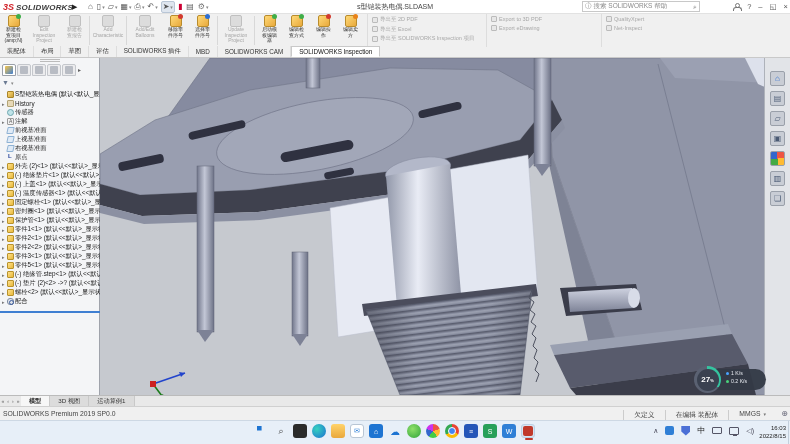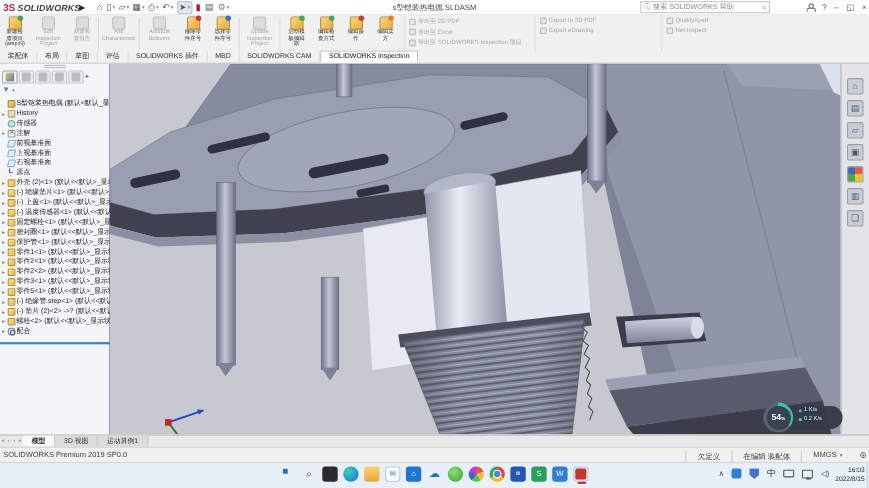--- a/index.html
+++ b/index.html
@@ -3,21 +3,21 @@
 <meta charset="utf-8">
 <style>
   html,body{margin:0;padding:0;}
   body{width:790px;height:444px;overflow:hidden;font-family:"Liberation Sans","DejaVu Sans",sans-serif;
        -webkit-font-smoothing:antialiased;background:#f0f0f0;position:relative;}
   *{box-sizing:border-box;}
 
   
   #titlebar{position:absolute;left:0;top:0;width:790px;height:14px;background:#fff;border-bottom:1px solid #e2e2e2;}
   #logo{position:absolute;left:3px;top:1px;height:12px;display:flex;align-items:center;gap:2px;}
-  #logo .mark{color:#d2232a;font-weight:bold;font-size:9px;text-align:right;}
+  #logo .mark{color:#d2232a;font-weight:bold;font-style:italic;font-size:9px;text-align:right;}
   #logo .word{color:#3d3d3d;font-weight:bold;font-style:italic;font-size:8px;letter-spacing:.2px;}
   #logo-arrow{position:absolute;left:72px;top:3px;font-size:7px;color:#222;}
   #qat{position:absolute;left:88px;top:1px;display:flex;gap:3px;align-items:center;height:12px;}
   .qat-btn{display:flex;align-items:center;gap:1px;font-size:8px;color:#555;}
   .qat-btn .g{font-size:8px;line-height:10px;}
   .qat-btn .dd{font-size:5px;color:#888;}
   .qat-btn.pressed{background:#dfe6ef;border:1px solid #b9c6d6;border-radius:2px;padding:0 1px;}
   .qat-btn[data-icon="rebuild-icon"] .g{color:#c03; }
   .qat-btn[data-icon="options-icon"] .g{color:#777;}
   #doc-title{position:absolute;left:0;right:0;top:2px;text-align:center;font-size:7px;color:#444;}
@@ -594,21 +594,21 @@
       <div class="tp-icon" data-icon="view-palette-icon" style="top: 73px;">▣</div>
       <div class="tp-icon" data-icon="appearances-icon" style="top: 93px;">●</div>
       <div class="tp-icon" data-icon="custom-properties-icon" style="top: 113px;">▥</div>
       <div class="tp-icon" data-icon="forum-icon" style="top: 133px;">❏</div>
     </div>
 
   
   <div id="overlay">
     <div class="pill"></div>
     <div class="circ">
-      <span class="pct"><span>54</span><small>%</small></span>
+      <span class="pct"><span>27</span><small>%</small></span>
     </div>
     <div class="rates">
       <span class="rate">
           <span class="dot up"></span>
           <span>1 K/s</span>
         </span>
       <span class="rate">
           <span class="dot dn"></span>
           <span>0.2 K/s</span>
         </span>

